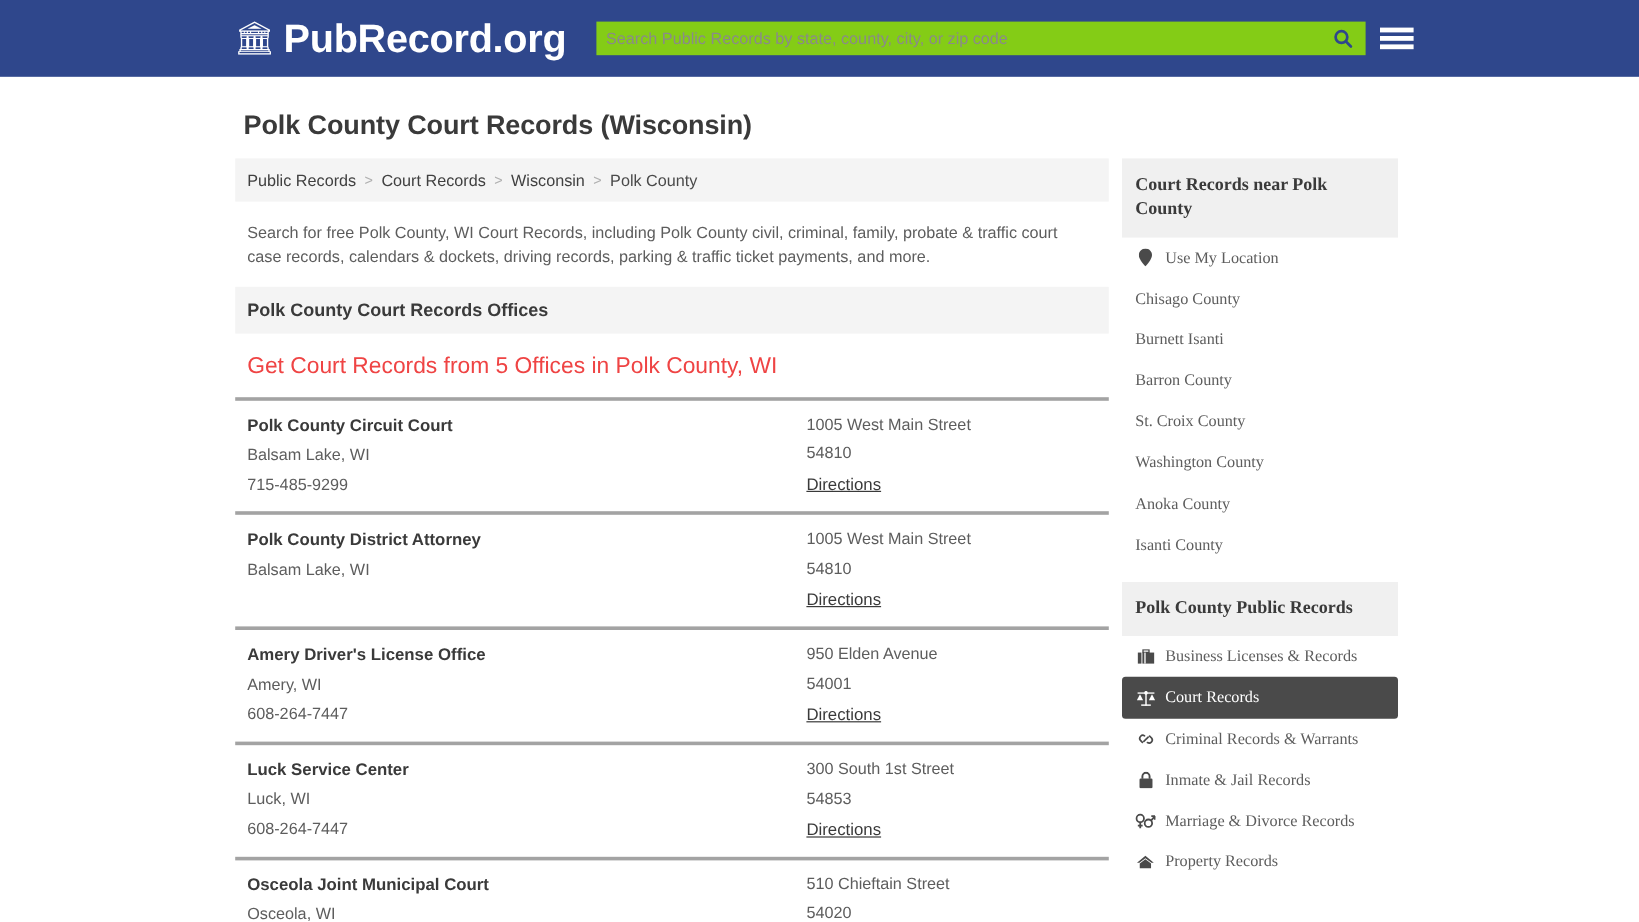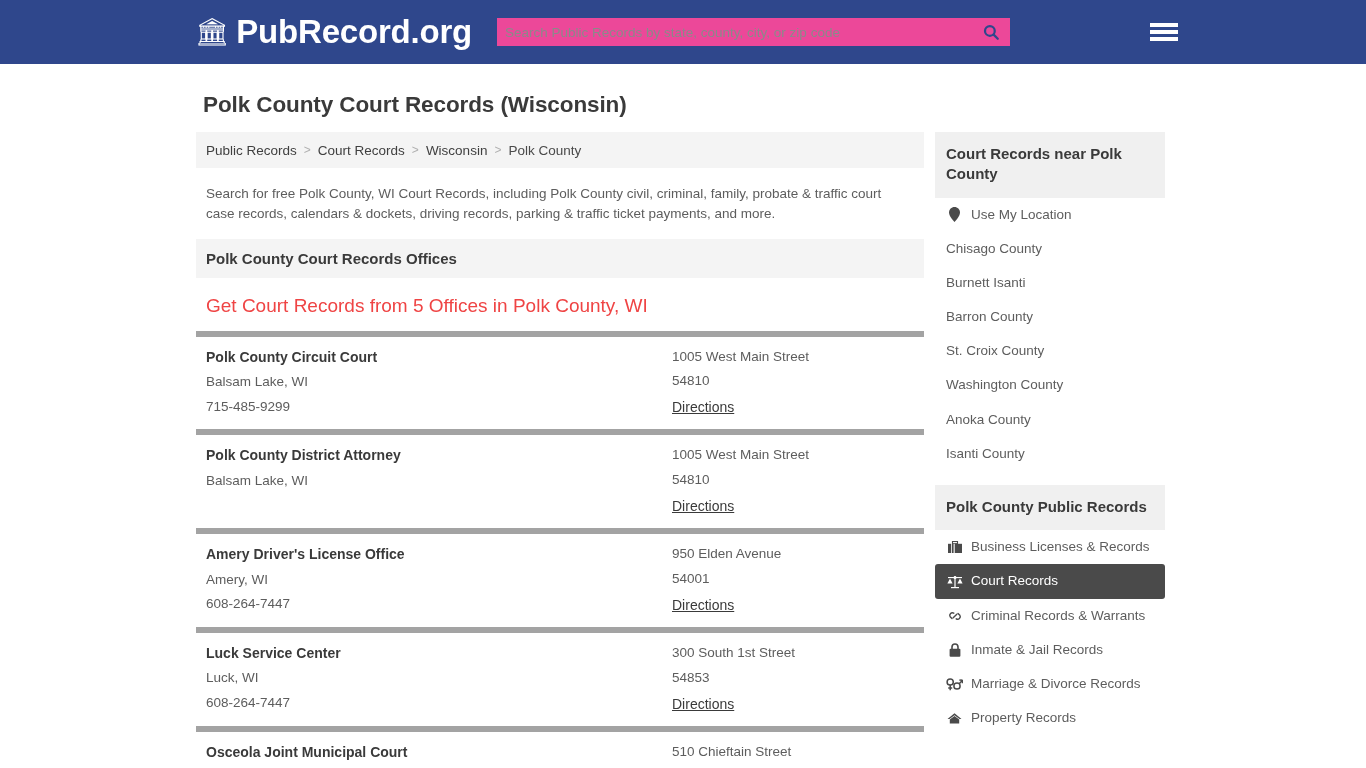--- a/index.html
+++ b/index.html
@@ -36,23 +36,23 @@
     color: #ffffff;
     font-size: 33px;
     font-weight: bold;
     letter-spacing: -0.2px;
     white-space: nowrap;
   }
   .search-wrap {
     position: absolute;
     left: 497px;
     top: 18px;
-    width: 513px;
+    width: 641px;
     height: 28px;
-    background: #ec4899;
+    background: #84cc16;
     display: flex;
     align-items: center;
   }
   .search-input {
     flex: 1;
     border: none;
     outline: none;
     height: 100%;
     padding: 0 8px;
     font-family: "Liberation Sans", sans-serif;
@@ -104,21 +104,21 @@
     font-weight: bold;
     color: #3a3a3a;
     letter-spacing: -0.1px;
   }
   .cols {
     display: flex;
     align-items: flex-start;
     margin-left: 196px;
   }
   .main-col { width: 728px; }
-  .side-col { width: 230px; margin-left: 11px; }
+  .side-col { width: 230px; margin-left: 11px; font-family: Liberation Serif, serif; }
 
   
   .breadcrumb {
     background: #F4F4F4;
     height: 36px;
     display: flex;
     align-items: center;
     padding: 0 10px;
     font-size: 13.5px;
   }
@@ -151,21 +151,21 @@
   }
   .section-sub {
     font-size: 19px;
     color: #ef4444;
     padding: 17px 10px 14px 10px;
   }
 
   
   .office {
     display: flex;
-    border-top: 6px solid #a3a3a3;
+    border-top: 3px solid #a3a3a3;
     padding: 12px 10px 13px 10px;
   }
   .office:first-of-type { border-top: none; padding-top: 0; }
   .office-left { width: 466px; }
   .office-right { flex: 1; }
   .office-name {
     font-size: 14px;
     font-weight: bold;
     color: #3a3a3a;
     margin-bottom: 8px;

